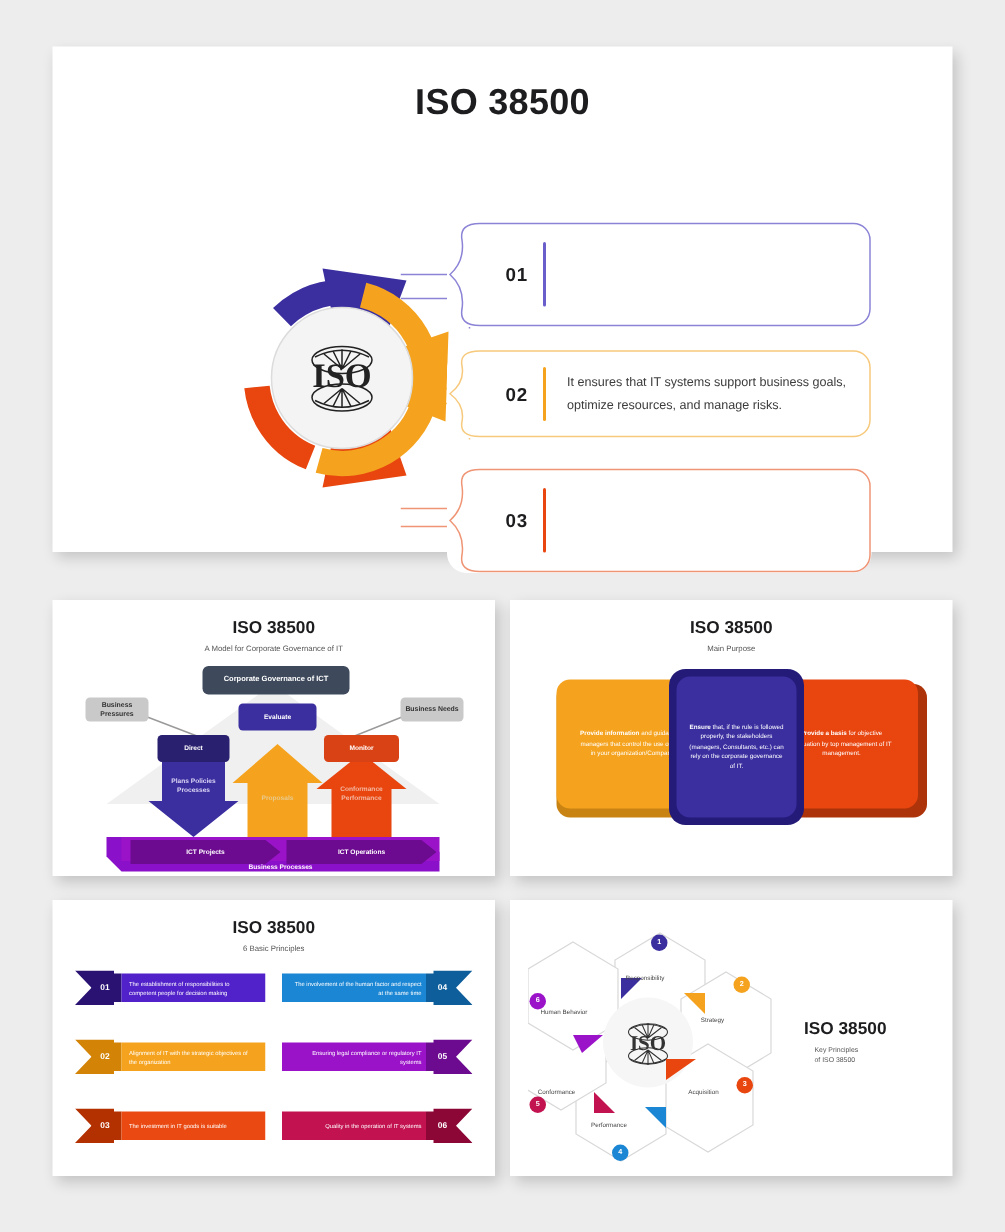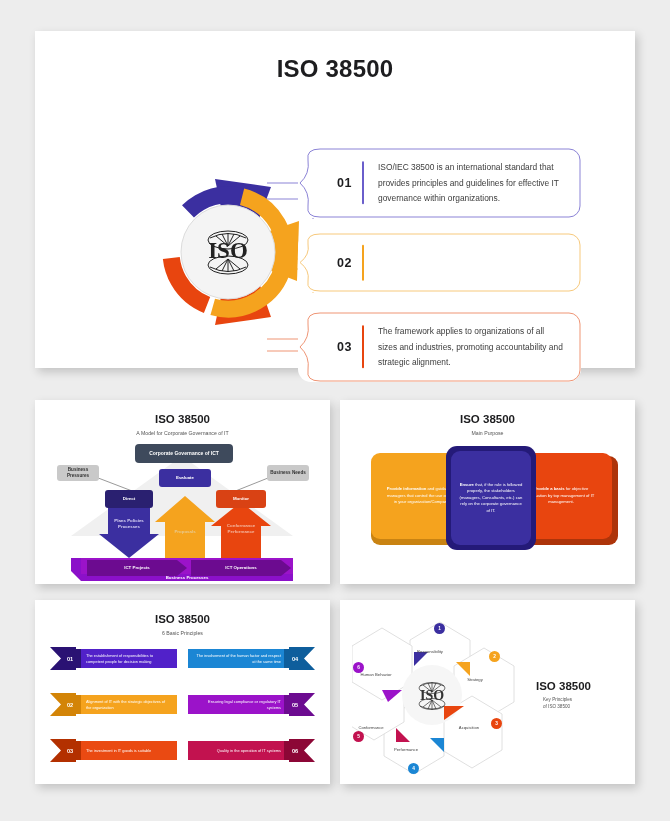--- a/index.html
+++ b/index.html
@@ -128,38 +128,37 @@
         <text x="75" y="81" text-anchor="middle" font-family="Liberation Serif, serif" font-size="23" font-weight="bold" fill="#222">ISO</text>
       </svg>
     </div>
 
     <div class="card" id="card-01">
       <svg width="283" height="70" style="position:absolute;left:0;top:0">
         <path d="M22,1 Q8,1 10,12 Q12,26 2,35 Q12,44 10,58 Q8,69 22,69 H271 a11,11 0 0 0 11,-11 V12 a11,11 0 0 0 -11,-11 Z" fill="#fff" stroke="#8b83d6" stroke-width="1"></path>
       </svg>
       <div class="card-num">01</div>
       <div class="card-bar" style="background:#6a5ecb"></div>
-      <div class="card-text">ISO/IEC 38500 is an international standard that provides principles and guidelines for effective IT governance within organizations.</div>
     </div>
 
     <div class="card" id="card-02">
       <svg width="283" height="59" style="position:absolute;left:0;top:0">
         <path d="M22,1 Q8,1 10,11 Q12,22 2,29.5 Q12,37 10,48 Q8,58 22,58 H271 a11,11 0 0 0 11,-11 V12 a11,11 0 0 0 -11,-11 Z" fill="#fff" stroke="#f7c97c" stroke-width="1"></path>
       </svg>
       <div class="card-num">02</div>
       <div class="card-bar" style="background:#f5a31e"></div>
+      <div class="card-text">It ensures that IT systems support business goals, optimize resources, and manage risks.</div>
     </div>
 
     <div class="card" id="card-03">
       <svg width="283" height="70" style="position:absolute;left:0;top:0">
         <path d="M22,1 Q8,1 10,12 Q12,26 2,35 Q12,44 10,58 Q8,69 22,69 H271 a11,11 0 0 0 11,-11 V12 a11,11 0 0 0 -11,-11 Z" fill="#fff" stroke="#ef9575" stroke-width="1"></path>
       </svg>
       <div class="card-num">03</div>
       <div class="card-bar" style="background:#e8450f"></div>
-      <div class="card-text">The framework applies to organizations of all sizes and industries, promoting accountability and strategic alignment.</div>
     </div>
   </div>
 
   <div class="slide" id="slide-model">
     <div class="mini-title s-title">ISO 38500</div>
     <div class="mini-sub s-sub">A Model for Corporate Governance of IT</div>
 
     <svg width="295" height="150" style="position:absolute;left:0;top:34px">
 
       <path d="M147,22 L258,102 L36,102 Z" fill="#f0f0f0"></path>

